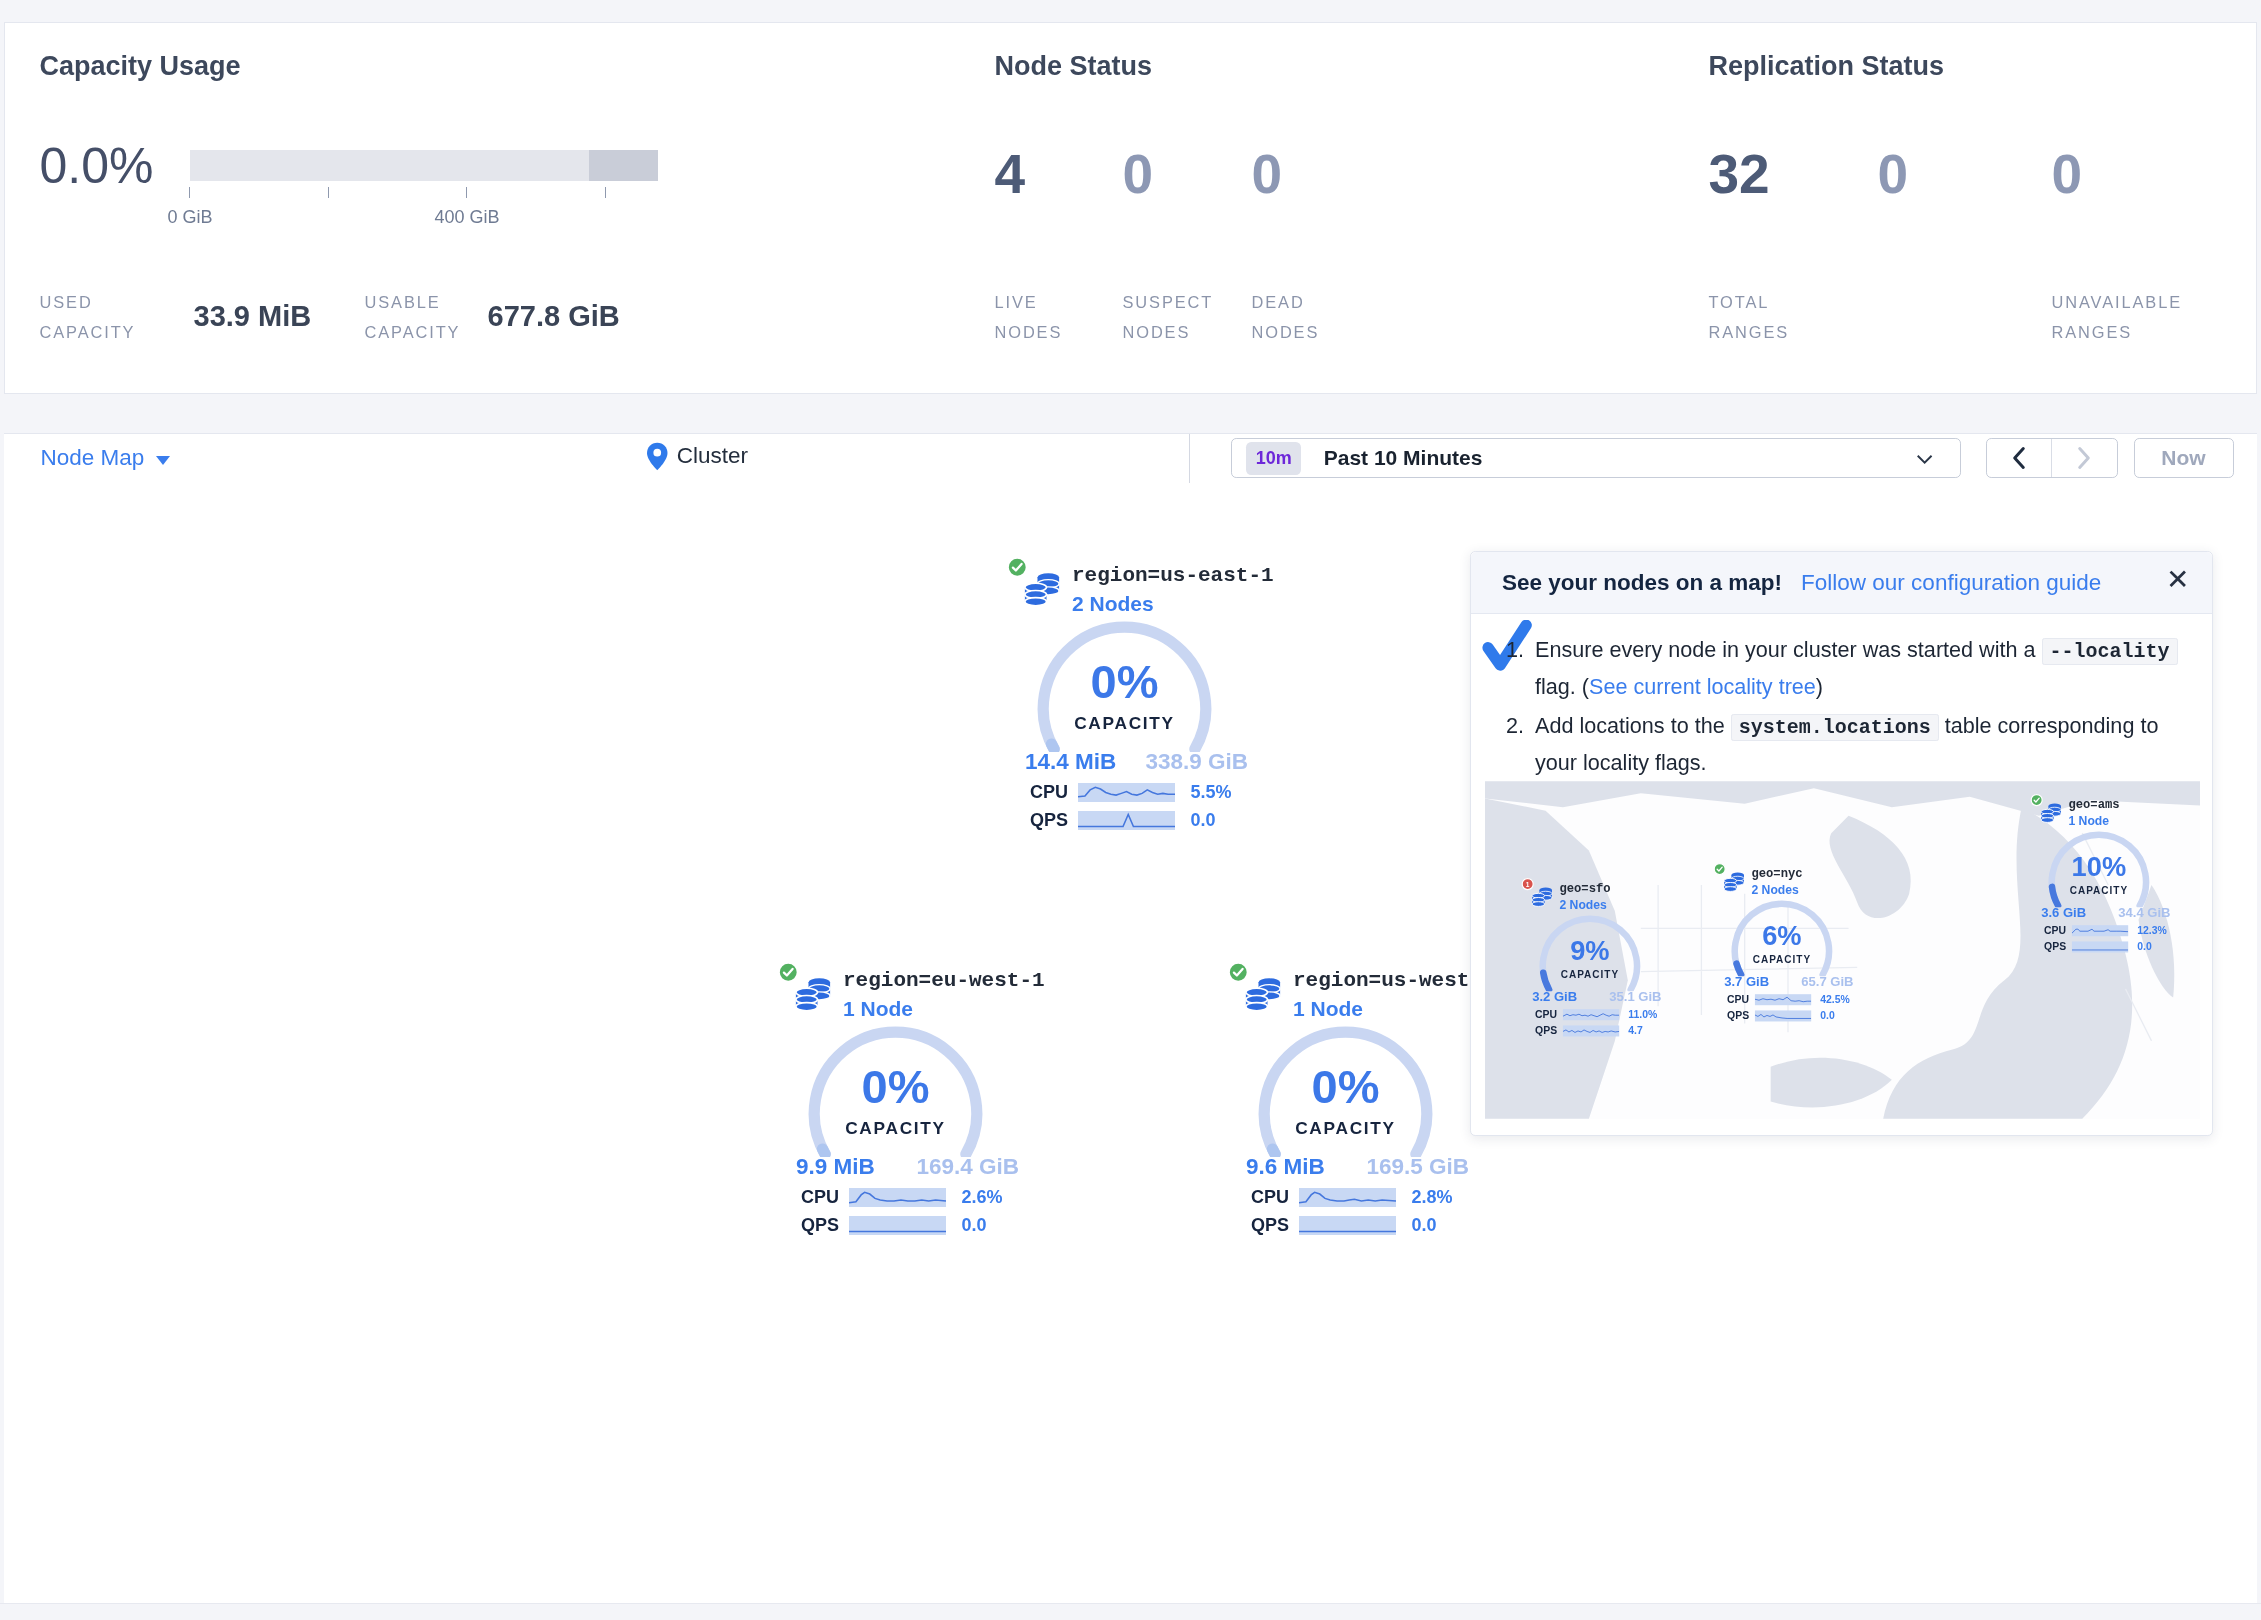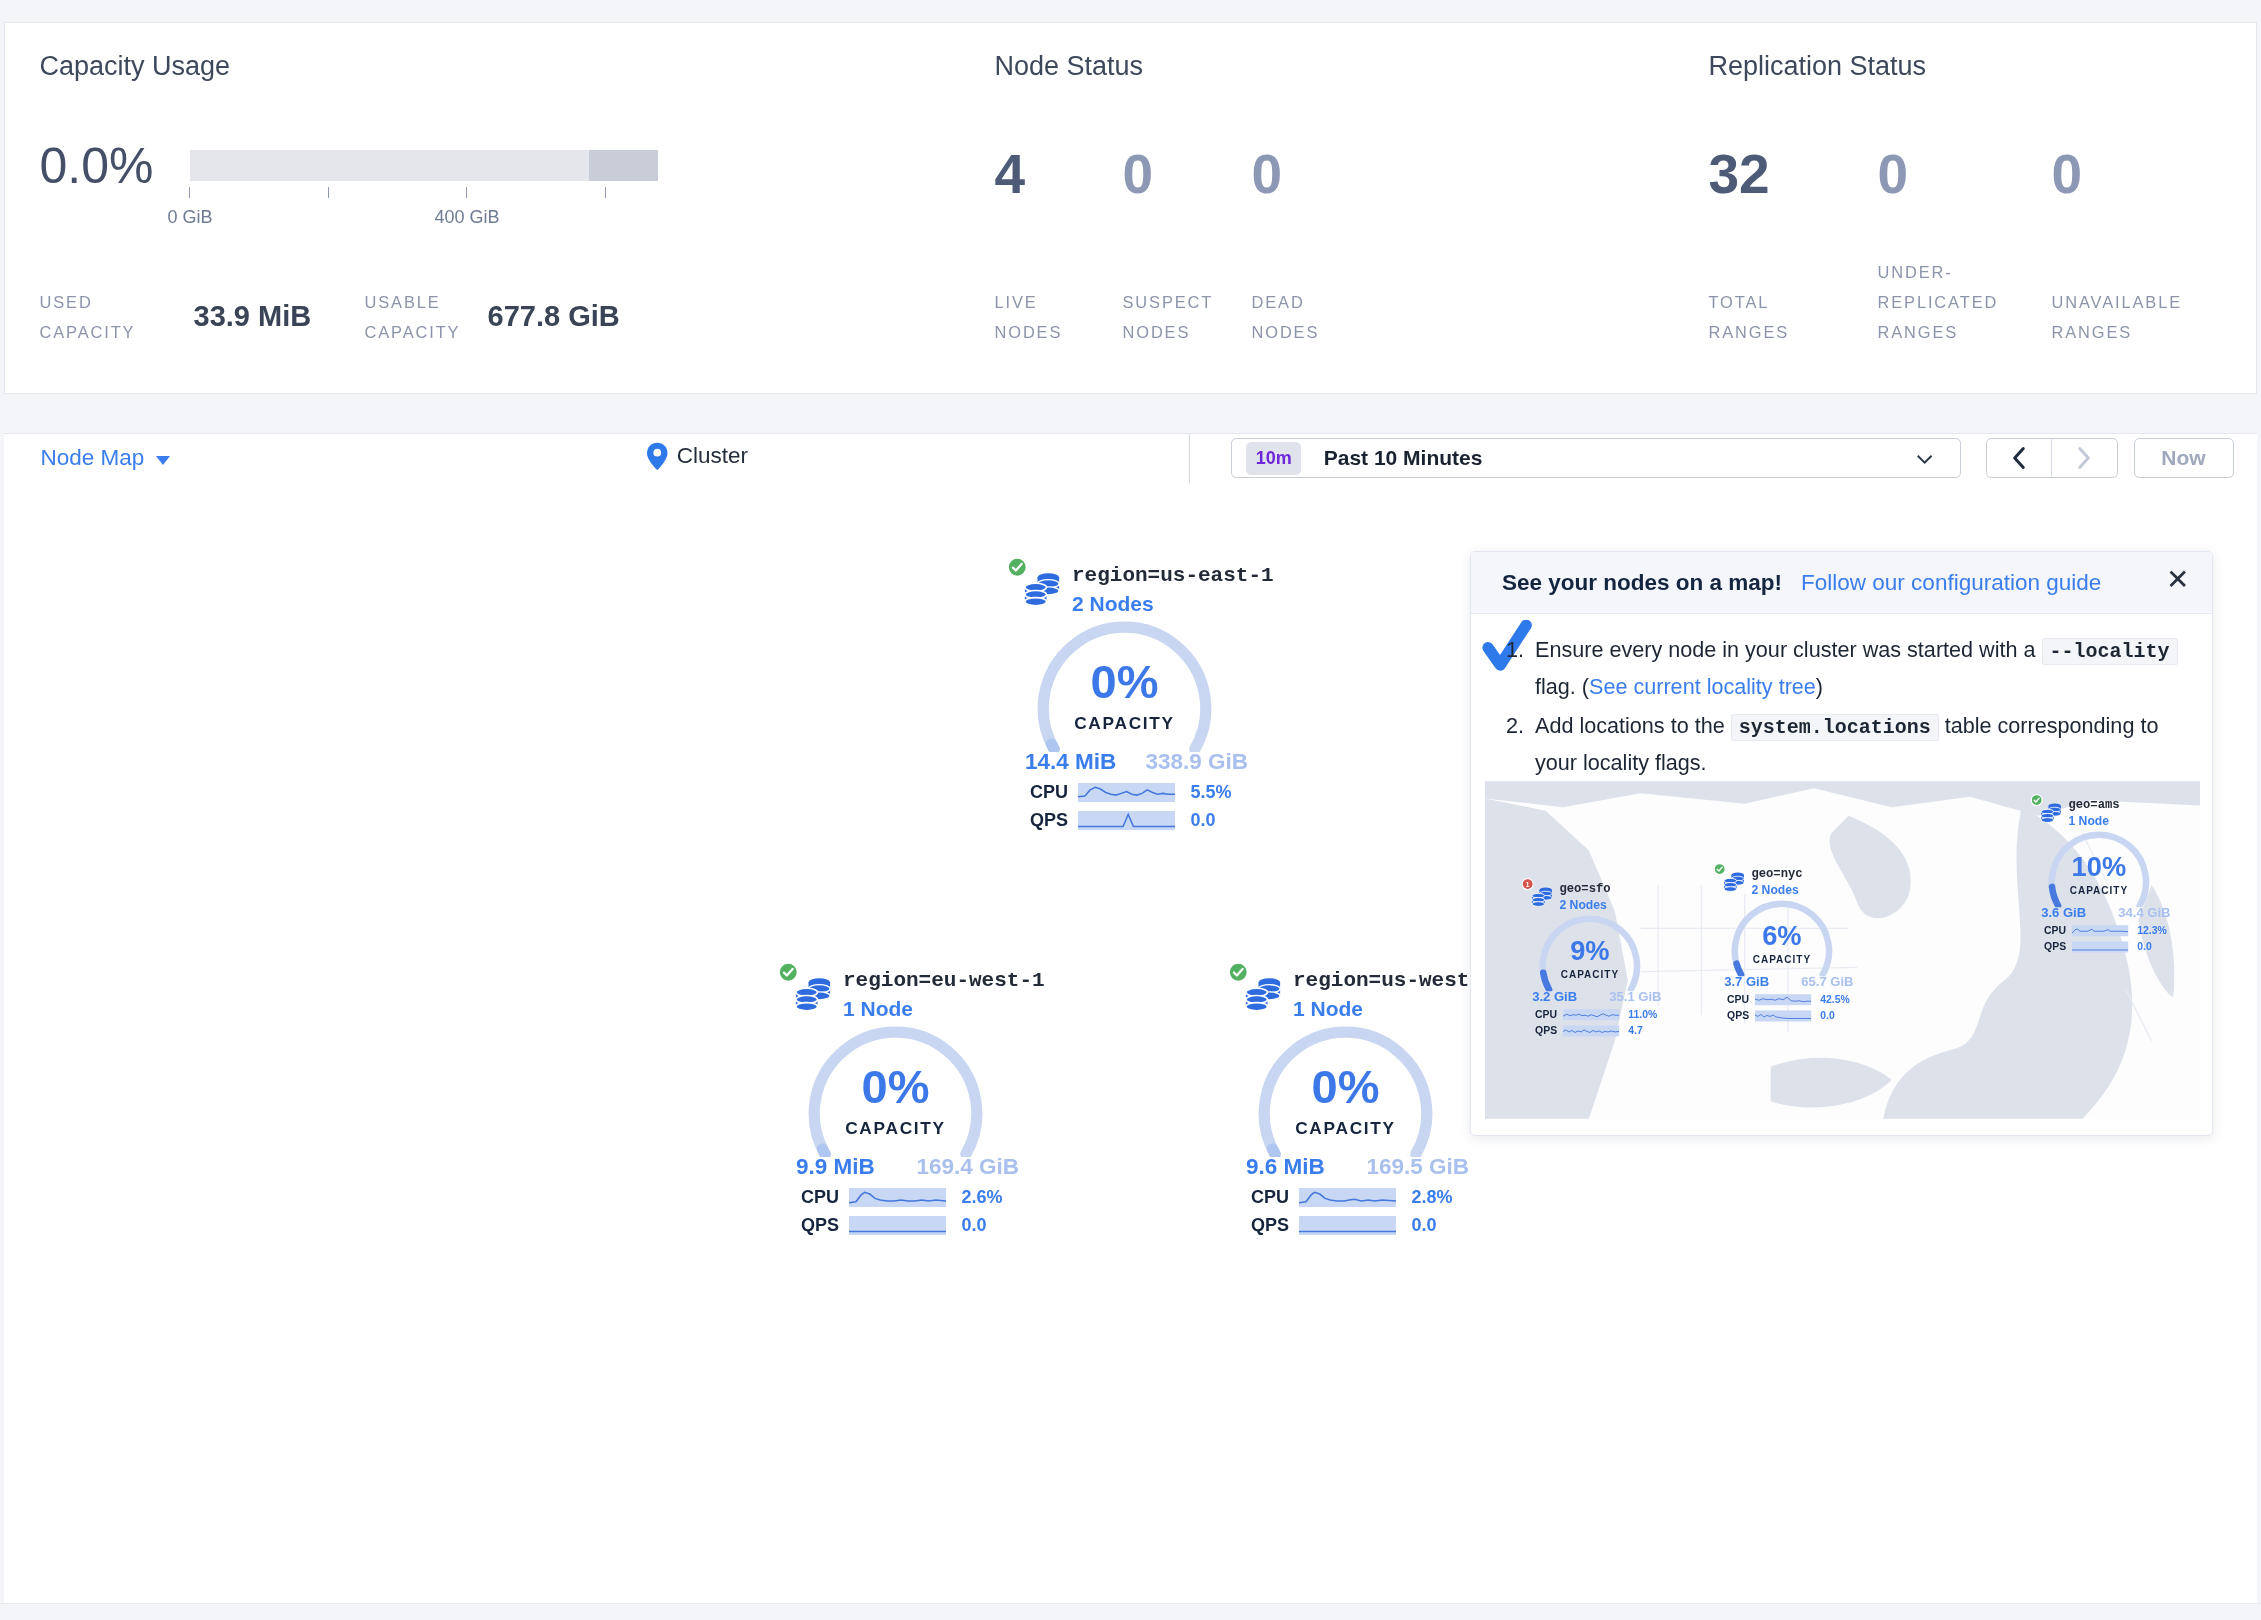--- a/index.html
+++ b/index.html
@@ -2,21 +2,21 @@
 <html style="font-size:14px"><head>
 <meta charset="utf-8">
 <style>
   html,body{margin:0;padding:0;width:2261px;height:1621px;background:#f4f5f9;
     font-family:"Liberation Sans",sans-serif;overflow:hidden;position:relative;}
   *{box-sizing:border-box;}
 
   
   .summary-panel{position:absolute;left:3.5px;top:21.6px;width:2253px;height:372px;
     background:#fff;border:0.9px solid #e4e7ef;}
-  .sec-title{position:absolute;top:28px;font-size:27px;font-weight:400;color:#3d485c;}
+  .sec-title{position:absolute;top:28px;font-size:27px;font-weight:700;color:#3d485c;}
   .cap-pct{position:absolute;left:35px;top:114px;font-size:50px;font-weight:400;color:#454f68;}
   .cap-bar{position:absolute;left:185px;top:127px;width:468px;height:31px;background:#e4e6ec;}
   .cap-bar-dark{position:absolute;right:0;top:0;width:69px;height:31px;background:#c9cdd8;}
   .cap-tick{position:absolute;top:164px;width:1.7px;height:11.3px;background:#8f99ae;}
   .cap-tick-label{position:absolute;top:184px;width:139px;text-align:center;
     font-size:18px;color:#6f7b93;}
   .stat-label{position:absolute;bottom:45px;font-size:16.4px;color:#8b94aa;
     letter-spacing:1.9px;line-height:1.85;}
   .cap-value{position:absolute;top:277px;font-size:29px;font-weight:700;color:#3a4456;}
   .big-stat{position:absolute;top:119px;font-size:55px;font-weight:600;color:#4d5b77;}
@@ -123,21 +123,20 @@
   <div class="big-stat dim" style="left:1247px">0</div>
   <div class="stat-label" style="left:990px;width:100px">LIVE NODES</div>
   <div class="stat-label" style="left:1118px;width:117px">SUSPECT NODES</div>
   <div class="stat-label" style="left:1247px;width:100px">DEAD NODES</div>
 
   <div class="sec-title" style="left:1704px">Replication Status</div>
   <div class="big-stat" style="left:1704px">32</div>
   <div class="big-stat dim" style="left:1873px">0</div>
   <div class="big-stat dim" style="left:2047px">0</div>
   <div class="stat-label" style="left:1704px;width:117px">TOTAL RANGES</div>
-  <div class="stat-label" style="left:1873px;width:164px">UNDER-REPLICATED RANGES</div>
   <div class="stat-label" style="left:2047px;width:173px">UNAVAILABLE RANGES</div>
 </div>
 
 <div class="toolbar">
   <div class="view-select">
     <span>Node Map</span>
     <span class="caret-down"></span>
   </div>
   <div class="breadcrumb">
     <svg width="22.5" height="29" viewBox="0 0 26 34">

